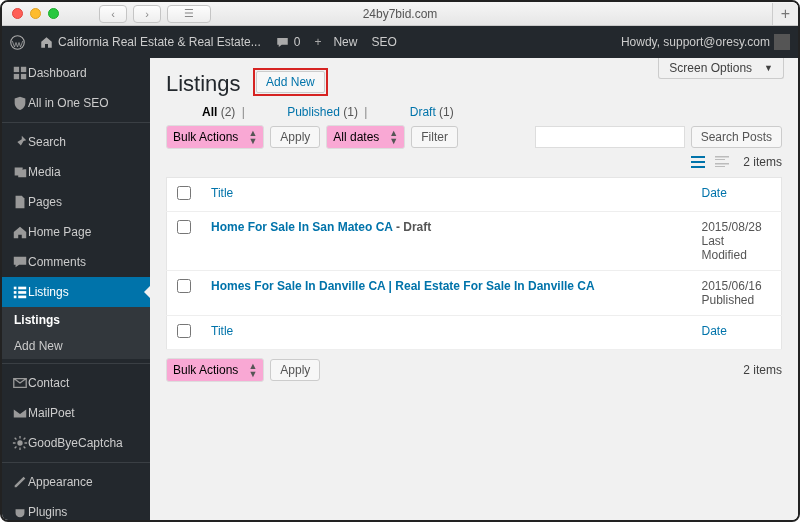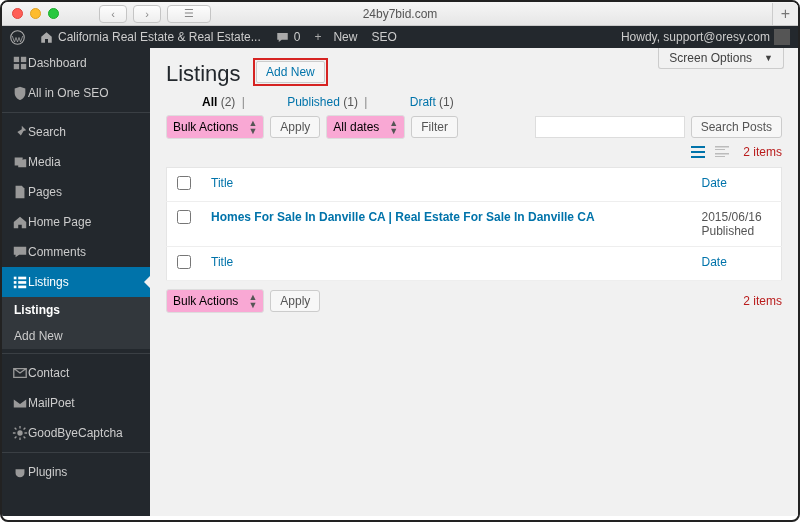--- a/index.html
+++ b/index.html
@@ -13,21 +13,21 @@
 .dot-red { background: #ff5f57; border: 1px solid #e14640; }
 .dot-yel { background: #febc2e; border: 1px solid #dfa123; }
 .dot-grn { background: #28c840; border: 1px solid #1dad2b; }
 .mac-title { position: absolute; left: 50%; transform: translateX(-50%); font-size: 12px; color: #555; }
 .mac-nav { display: flex; align-items: center; gap: 6px; margin-left: 40px; }
 .mac-btn { width: 28px; height: 18px; background: linear-gradient(#fdfdfd,#eee); border: 1px solid #c5c5c5; border-radius: 4px; display: flex; align-items: center; justify-content: center; color: #888; font-size: 11px; }
 .mac-btn-wide { width: 44px; }
 .mac-new { width: 26px; height: 22px; background: #eee; border-left: 1px solid #ccc; display:flex; align-items:center; justify-content:center; color:#777; font-size:16px; position:absolute; right:0; top:1px; }
 
 
-.wp-bar { height: 22px; background: #23282d; color: #ccc; display: flex; align-items: center; font-size: 12px; padding: 0 8px; justify-content: space-between; }
+.wp-bar { height: 32px; background: #23282d; color: #ccc; display: flex; align-items: center; font-size: 12px; padding: 0 8px; justify-content: space-between; }
 .wp-bar-left, .wp-bar-right { display: flex; align-items: center; gap: 14px; }
 .wp-bar svg, .wp-bar .gly { width: 15px; height: 15px; fill: #aaa; color:#aaa; }
 .wp-bar-item { display: flex; align-items: center; gap: 4px; cursor: pointer; }
 .wp-avatar { width: 16px; height: 16px; background: #555; }
 
 
 .wp-body { display: flex; height: calc(100% - 50px); }
 .sidebar { width: 148px; background: #23282d; color: #ccc; font-size: 12px; overflow: hidden; }
 .menu-item { display: flex; align-items: center; padding: 7px 10px; cursor: pointer; }
 .menu-item.current { background: #0073aa; color: #fff; position: relative; }
@@ -58,21 +58,21 @@
 .select-ish { background: #f9a8d4; border: 1px solid #ddd; border-radius: 3px; font-size: 12px; padding: 3px 6px; display:flex; align-items:center; gap:10px; }
 .select-ish .caret { color:#555; font-size:9px; line-height:8px; display:flex; flex-direction:column;}
 .button { background: #f7f7f7; border: 1px solid #ccc; border-radius: 3px; font-size: 12px; padding: 3px 9px; color:#555;}
 .search-box { margin-left: auto; display: flex; gap: 6px; padding-left: 35px; }
 .search-box input { border: 1px solid #ddd; background: #fff; font-size: 12px; padding: 3px 6px; width: 150px; }
 
 .view-switch { margin-left:auto; display:flex; align-items:center; gap:2px;}
 .view-btn { width:22px; height:22px; border:1px solid transparent; display:flex; align-items:center; justify-content:center; }
 .view-btn.active { color:#0073aa; }
 .view-btn.inactive { color:#bbb; }
-.items-count { font-size: 12px; color: #b91c1c; margin-left: 8px; }
+.items-count { font-size: 12px; color: #404040; margin-left: 8px; }
 
 .wp-table { width: 100%; background: #fff; border: 1px solid #e5e5e5; border-collapse: collapse; margin-top: 4px; }
 .wp-table th, .wp-table td { text-align: left; font-size: 12px; padding: 8px 10px; border-bottom: 1px solid #eee; vertical-align: top; }
 .wp-table th { font-weight: 400; }
 .wp-table th a, .wp-table td a { color: #0073aa; text-decoration: none; }
 .wp-table .check-col { width: 28px; }
 .wp-table .date-col { width: 90px; color:#555;}
 .wp-table input[type=checkbox] { width: 14px; height: 14px; }
 .row-title { font-weight: 600; color:#0073aa;}
 .post-state { color: #555; font-weight: 600; }
@@ -235,20 +235,28 @@
         <div class="menu-item">
           <span class="ico">
             <svg viewBox="0 0 18 18" fill="currentColor">
               <circle cx="9" cy="9" r="3"></circle>
               <path d="M9 1v3M9 14v3M1 9h3M14 9h3M3 3l2 2M13 13l2 2M15 3l-2 2M5 13l-2 2" stroke="currentColor" stroke-width="1.5"></path>
             </svg>
           </span>
           <span>GoodByeCaptcha</span>
         </div>
         <div class="menu-sep"></div>
+        <div class="menu-item">
+          <span class="ico">
+            <svg viewBox="0 0 18 18" fill="currentColor">
+              <path d="M3 13l8-8 2 2-8 8H3z M13 3l2 2-2 2-2-2z"></path>
+            </svg>
+          </span>
+          <span>Appearance</span>
+        </div>
         <div class="menu-item">
           <span class="ico">
             <svg viewBox="0 0 18 18" fill="currentColor">
               <path d="M6 2v4M12 2v4M4 6h10v4a5 5 0 01-10 0z M9 15v3"></path>
             </svg>
           </span>
           <span>Plugins</span>
         </div>
     </div>
 
@@ -321,20 +329,25 @@
           <thead>
             <tr>
               <th class="check-col"><input type="checkbox" style=""></th>
               <th><a href="#">Title</a></th>
               <th class="date-col"><a href="#">Date</a></th>
             </tr>
           </thead>
           <tbody id="table-body">
               <tr>
                 <td class="check-col"><input type="checkbox" style=""></td>
+                <td><a href="#" class="row-title">Home For Sale In San Mateo CA</a><span class="post-state"> - Draft</span></td>
+                <td class="date-col">2015/08/28<br>Last Modified</td>
+              </tr>
+              <tr>
+                <td class="check-col"><input type="checkbox" style=""></td>
                 <td><a href="#" class="row-title">Homes For Sale In Danville CA | Real Estate For Sale In Danville CA</a></td>
                 <td class="date-col">2015/06/16<br>Published</td>
               </tr>
             </tbody>
           <tfoot>
             <tr>
               <th class="check-col"><input type="checkbox" style=""></th>
               <th><a href="#">Title</a></th>
               <th class="date-col"><a href="#">Date</a></th>
             </tr>

